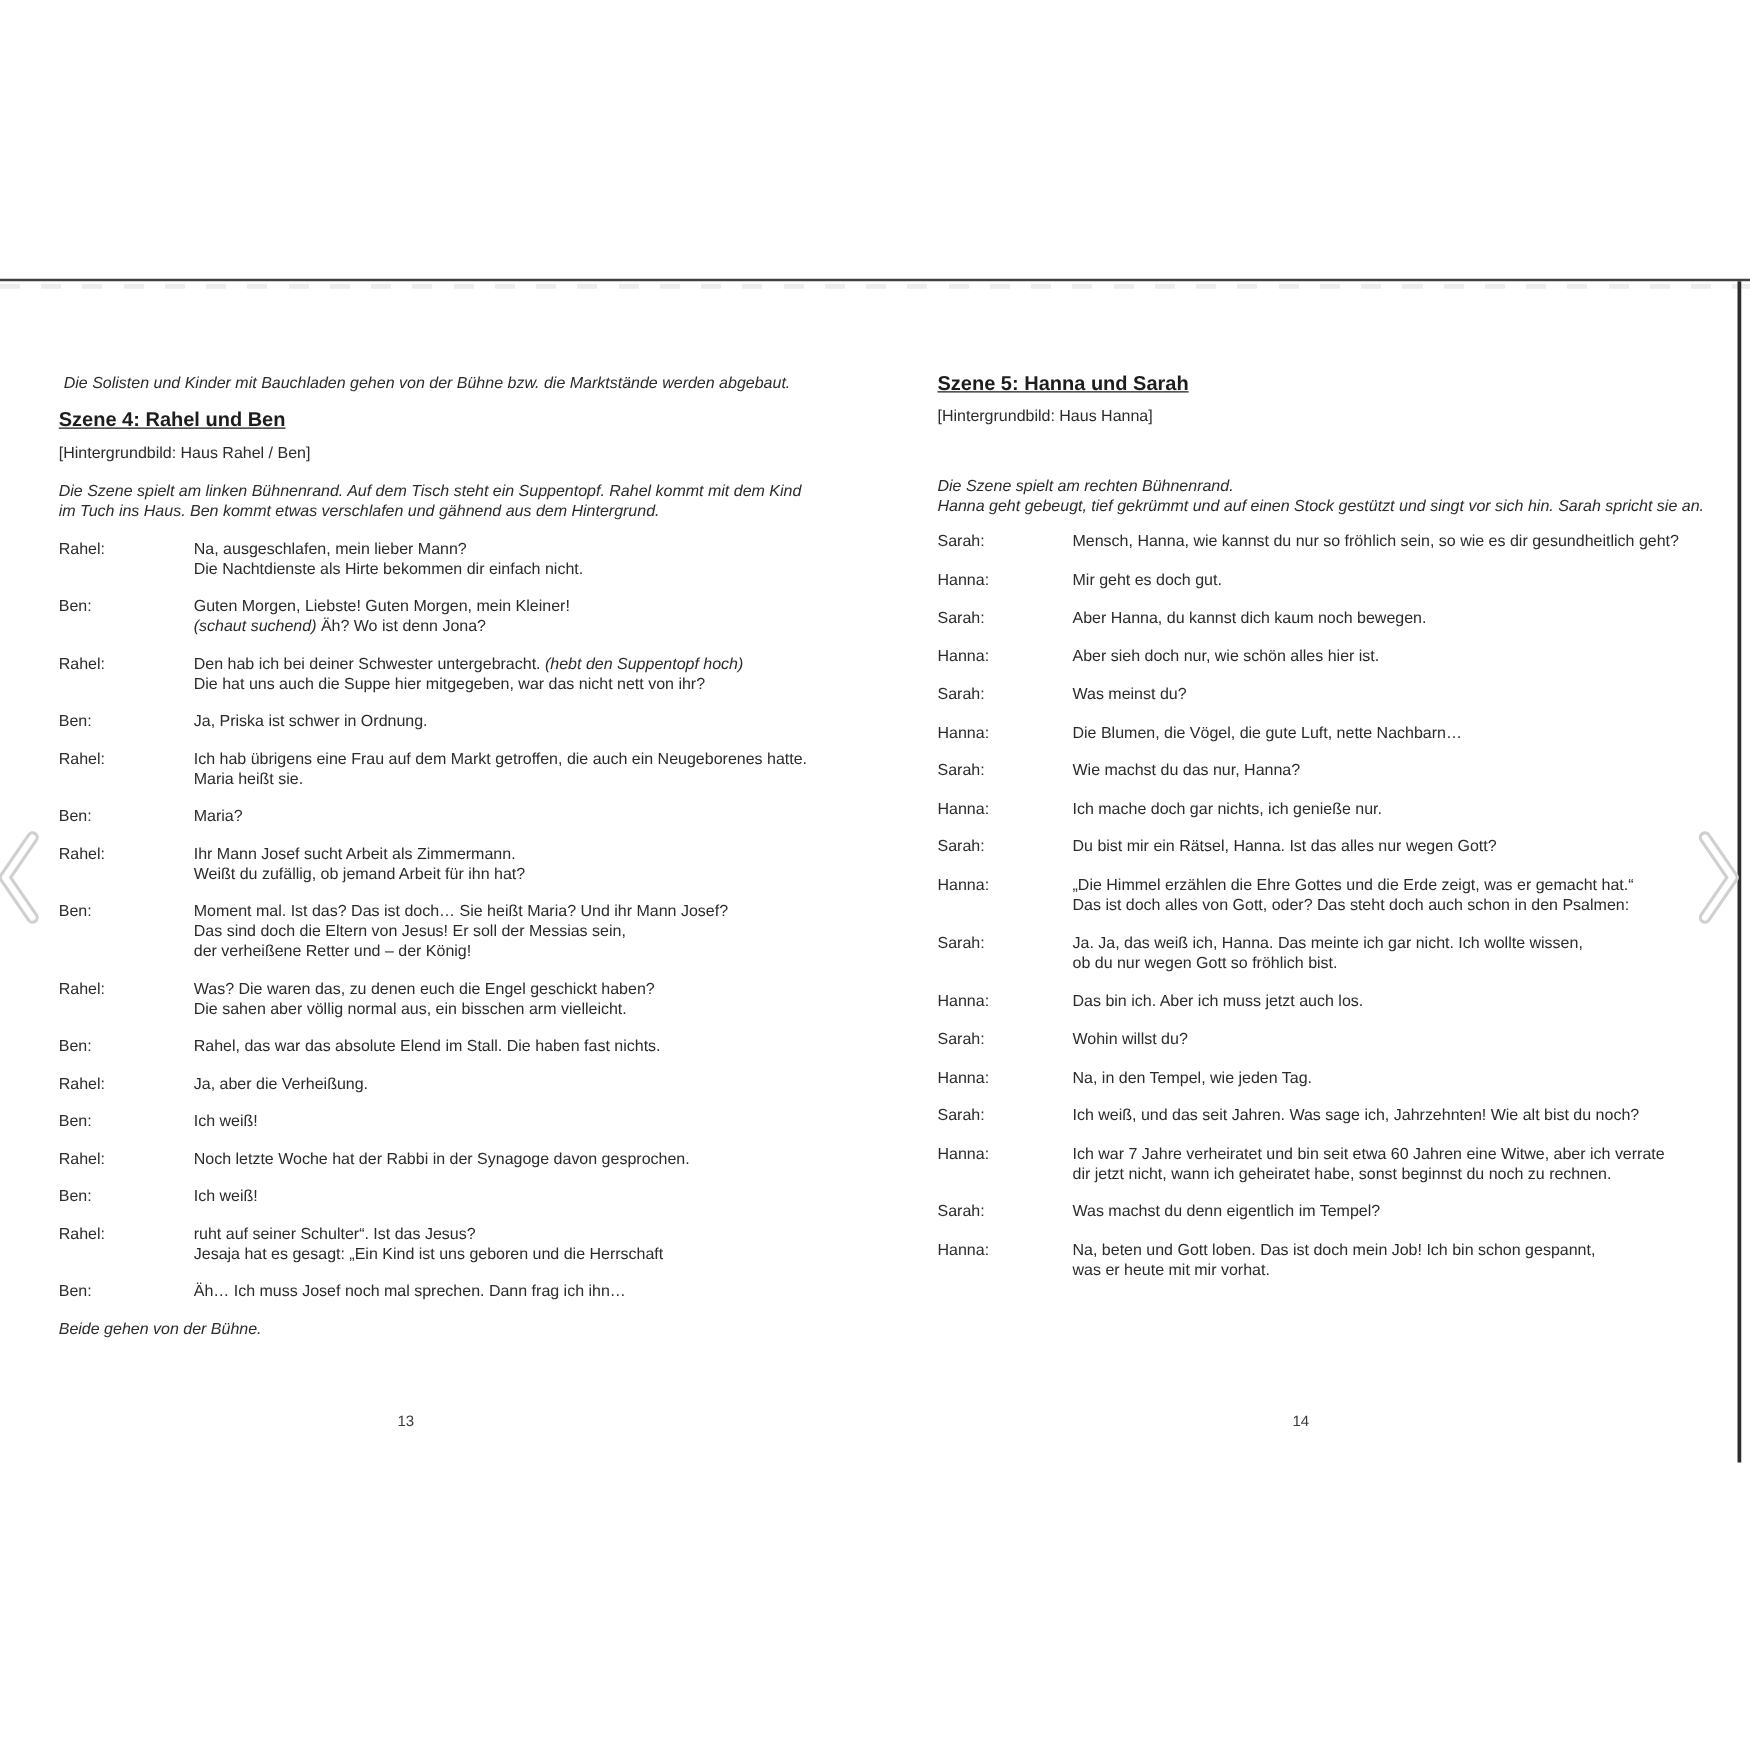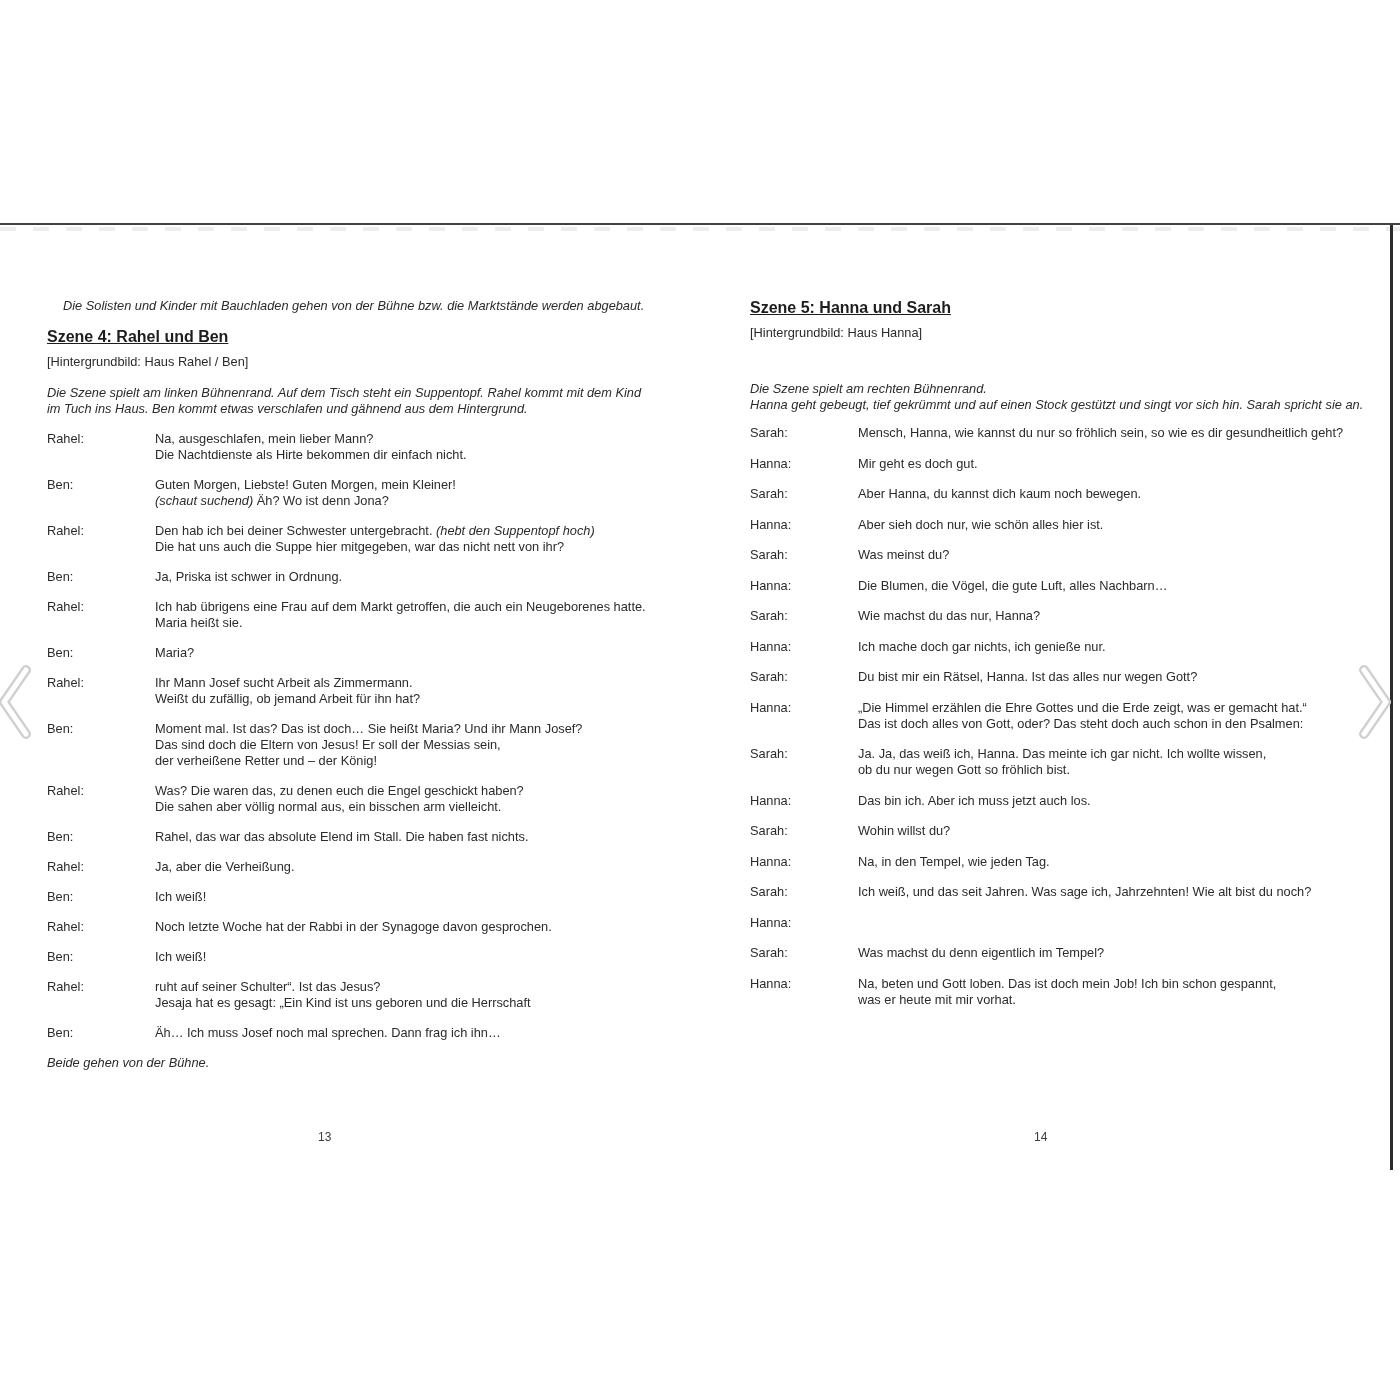--- a/index.html
+++ b/index.html
@@ -13,21 +13,21 @@
   .page-edge{position:absolute;left:1390px;top:225px;width:3px;height:945px;background:#2c2c2c;}
 
   .nav-btn{position:absolute;top:662px;width:40px;height:80px;cursor:pointer;background:none;border:none;padding:0;}
   .nav-prev{left:-4px;}
   .nav-next{left:1354px;}
 
   .col{position:absolute;top:298px;font-size:12.8px;line-height:16px;}
   .col-left{left:47px;width:650px;}
   .col-right{left:750px;width:645px;}
 
-  .intro{font-style:italic;margin:0 0 13px 16px;}
+  .intro{font-style:italic;margin:0 0 13px 4px;}
   .scene-title{font-weight:bold;font-size:16px;line-height:20px;margin:0 0 7px 0;color:#1d1d1d;text-decoration:underline;}
   .bg-note{margin:0 0 15px 0;}
   .stage{font-style:italic;white-space:pre-line;margin:0 0 14px 0;}
   .col-right .stage{margin-bottom:12px;margin-top:40px;}
 
   .dlg-row{display:flex;margin:0 0 14px 0;}
   .col-right .dlg-row{margin-bottom:14.5px;}
   .dlg-speaker{width:108px;flex:0 0 108px;}
   .dlg-lines{flex:1;}
   .dlg-line{white-space:nowrap;}
@@ -210,21 +210,21 @@
       </div>
       <div class="dlg-row">
         <div class="dlg-speaker">Sarah:</div>
         <div class="dlg-lines">
           <div class="dlg-line"><span>Was meinst du?</span></div>
         </div>
       </div>
       <div class="dlg-row">
         <div class="dlg-speaker">Hanna:</div>
         <div class="dlg-lines">
-          <div class="dlg-line"><span>Die Blumen, die Vögel, die gute Luft, alles Nachbarn…</span></div>
+          <div class="dlg-line"><span>Die Blumen, die Vögel, die gute Luft, nette Nachbarn…</span></div>
         </div>
       </div>
       <div class="dlg-row">
         <div class="dlg-speaker">Sarah:</div>
         <div class="dlg-lines">
           <div class="dlg-line"><span>Wie machst du das nur, Hanna?</span></div>
         </div>
       </div>
       <div class="dlg-row">
         <div class="dlg-speaker">Hanna:</div>
@@ -271,20 +271,24 @@
         </div>
       </div>
       <div class="dlg-row">
         <div class="dlg-speaker">Sarah:</div>
         <div class="dlg-lines">
           <div class="dlg-line"><span>Ich weiß, und das seit Jahren. Was sage ich, Jahrzehnten! Wie alt bist du noch?</span></div>
         </div>
       </div>
       <div class="dlg-row">
         <div class="dlg-speaker">Hanna:</div>
+        <div class="dlg-lines">
+          <div class="dlg-line"><span>Ich war 7 Jahre verheiratet und bin seit etwa 60 Jahren eine Witwe, aber ich verrate</span></div>
+          <div class="dlg-line"><span>dir jetzt nicht, wann ich geheiratet habe, sonst beginnst du noch zu rechnen.</span></div>
+        </div>
       </div>
       <div class="dlg-row">
         <div class="dlg-speaker">Sarah:</div>
         <div class="dlg-lines">
           <div class="dlg-line"><span>Was machst du denn eigentlich im Tempel?</span></div>
         </div>
       </div>
       <div class="dlg-row">
         <div class="dlg-speaker">Hanna:</div>
         <div class="dlg-lines">

